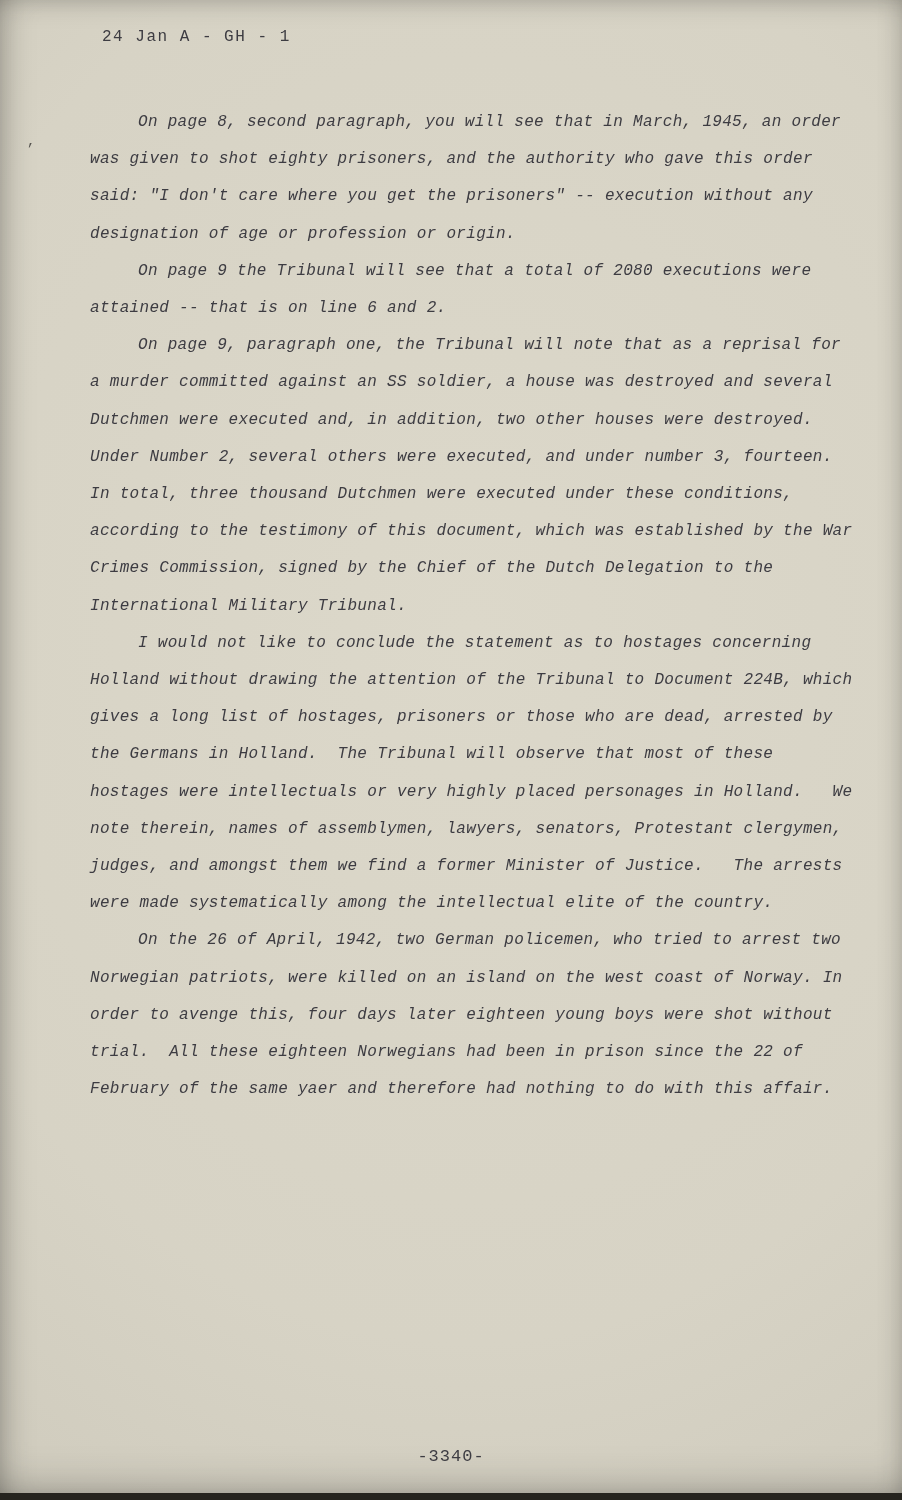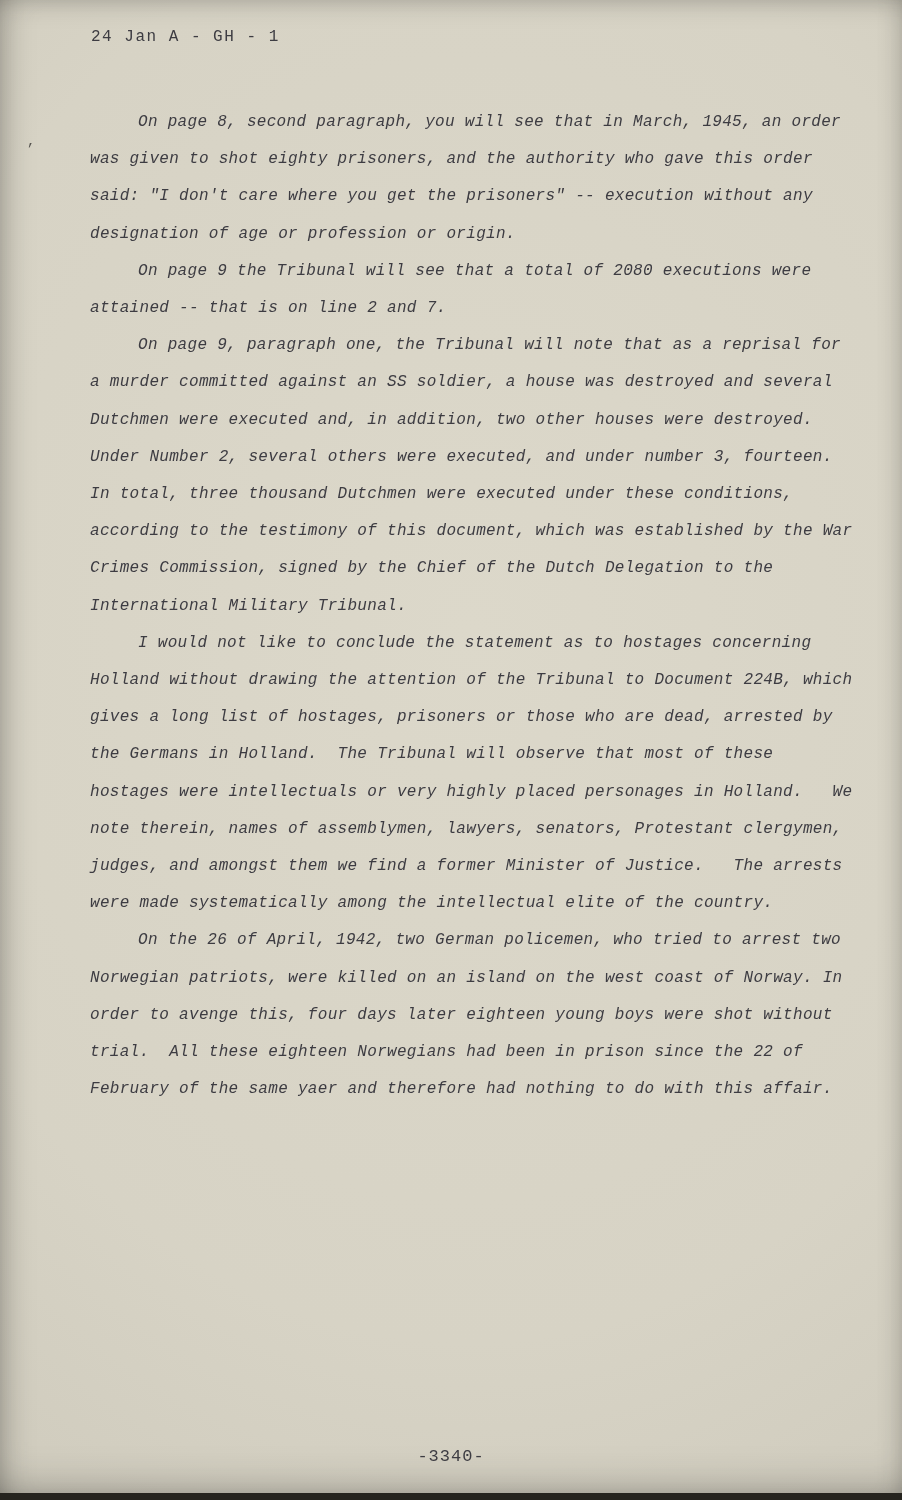--- a/index.html
+++ b/index.html
@@ -26,21 +26,21 @@
   }
   .edge-bottom {
     position: absolute;
     left: 0; right: 0; bottom: 0;
     height: 7px;
     background: #26241f;
   }
   .header {
     position: absolute;
     top: 28px;
-    left: 91px;
+    left: 102px;
     font-size: 16px;
     letter-spacing: 1.5px;
     white-space: pre;
   }
   .body-text {
     position: absolute;
     top: 104px;
     left: 90px;
     width: 768px;
     font-size: 16px;
@@ -75,21 +75,21 @@
 <body>
 
 <div class="page">
 
   <div class="header">24 Jan A - GH - 1</div>
 
   <div class="speck">’</div>
 
   <div class="body-text">
     <p class="para">On page 8, second paragraph, you will see that in March, 1945, an order was given to shot eighty prisoners, and the authority who gave this order said: "I don't care where you get the prisoners" -- execution without any designation of age or profession or origin.</p>
-    <p class="para">On page 9 the Tribunal will see that a total of 2080 executions were attained -- that is on line 2 and 7.</p>
+    <p class="para">On page 9 the Tribunal will see that a total of 2080 executions were attained -- that is on line 6 and 2.</p>
     <p class="para">On page 9, paragraph one, the Tribunal will note that as a reprisal for a murder committed against an SS soldier, a house was destroyed and several Dutchmen were executed and, in addition, two other houses were destroyed. Under Number 2, several others were executed, and under number 3, fourteen. In total, three thousand Dutchmen were executed under these conditions, according to the testimony of this document, which was established by the War Crimes Commission, signed by the Chief of the Dutch Delegation to the International Military Tribunal.</p>
     <p class="para">I would not like to conclude the statement as to hostages concerning Holland without drawing the attention of the Tribunal to Document 224B, which gives a long list of hostages, prisoners or those who are dead, arrested by the Germans in Holland.  The Tribunal will observe that most of these hostages were intellectuals or very highly placed personages in Holland.   We note therein, names of assemblymen, lawyers, senators, Protestant clergymen, judges, and amongst them we find a former Minister of Justice.   The arrests were made systematically among the intellectual elite of the country.</p>
     <p class="para">On the 26 of April, 1942, two German policemen, who tried to arrest two Norwegian patriots, were killed on an island on the west coast of Norway. In order to avenge this, four days later eighteen young boys were shot without trial.  All these eighteen Norwegians had been in prison since the 22 of February of the same yaer and therefore had nothing to do with this affair.</p>
   </div>
 
   <div class="footer">-3340-</div>
 
   <div class="edge-bottom"></div>
 </div>
 

